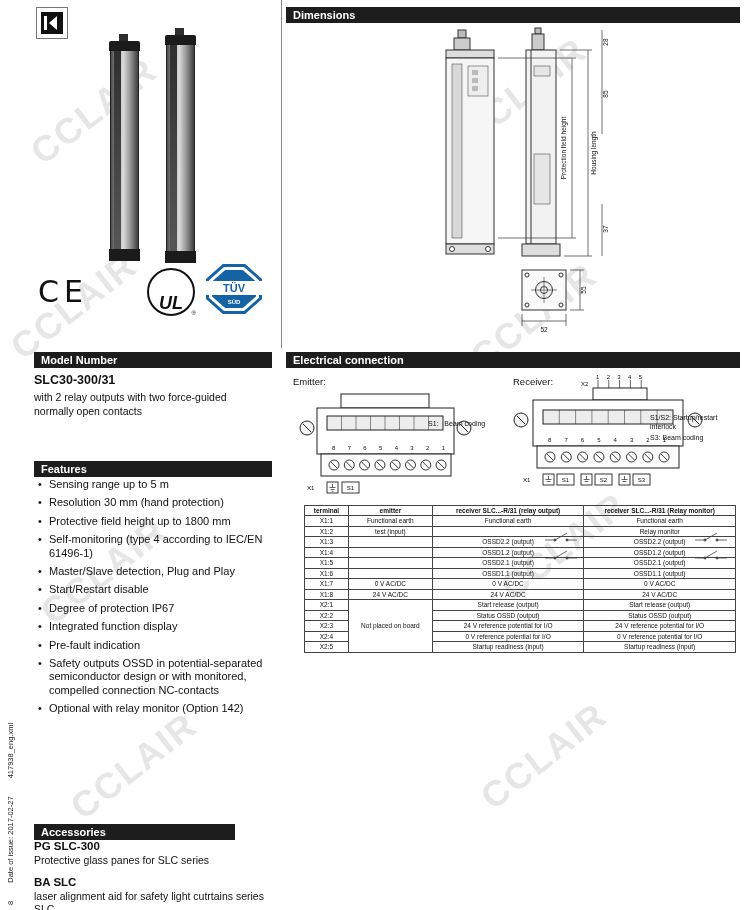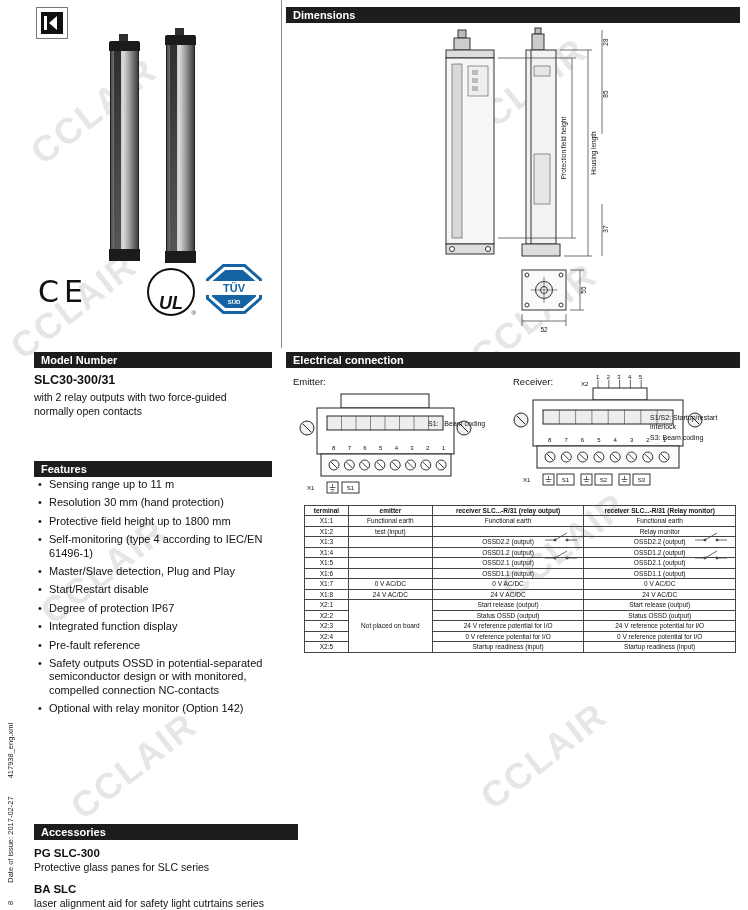--- a/index.html
+++ b/index.html
@@ -117,36 +117,36 @@
     <div class="tuv-band">TÜV</div>
     <div class="tuv-sud">SÜD</div>
   </div>
 
   <div class="sec-header" style="left:34px;top:352px;width:238px;">Model Number</div>
   <div class="model-title">SLC30-300/31</div>
   <div class="model-desc">with 2 relay outputs with two force-guided normally open contacts</div>
 
   <div class="sec-header" style="left:34px;top:461px;width:238px;">Features</div>
   <ul class="features-list" id="features-list">
-      <li>Sensing range up to 11 m</li>
+      <li>Sensing range up to 5 m</li>
       <li>Resolution 30 mm (hand protection)</li>
       <li>Protective field height up to 1800 mm</li>
       <li>Self-monitoring (type 4 according to IEC/EN 61496-1)</li>
       <li>Master/Slave detection, Plug and Play</li>
       <li>Start/Restart disable</li>
       <li>Degree of protection IP67</li>
       <li>Integrated function display</li>
-      <li>Pre-fault reference</li>
+      <li>Pre-fault indication</li>
       <li>Safety outputs OSSD in potential-separated semiconductor design or with monitored, compelled connection NC-contacts</li>
       <li>Optional with relay monitor (Option 142)</li>
     </ul>
 
-  <div class="sec-header" style="left:34px;top:824px;width:264px;">Accessories</div>
+  <div class="sec-header" style="left:34px;top:824px;width:201px;">Accessories</div>
   <div class="accessories">
-    <div class="acc-name" style="margin-top:7px;">PG SLC-300</div>
+    <div class="acc-name" style="margin-top:0;">PG SLC-300</div>
     <div class="acc-desc">Protective glass panes for SLC series</div>
     <div class="acc-name">BA SLC</div>
     <div class="acc-desc">laser alignment aid for safety light cutrtains series SLC</div>
   </div>
 
   <div class="sidebar-vert">
     <span>8</span>
     <span>Date of issue: 2017-02-27</span>
     <span>417938_eng.xml</span>
   </div>

